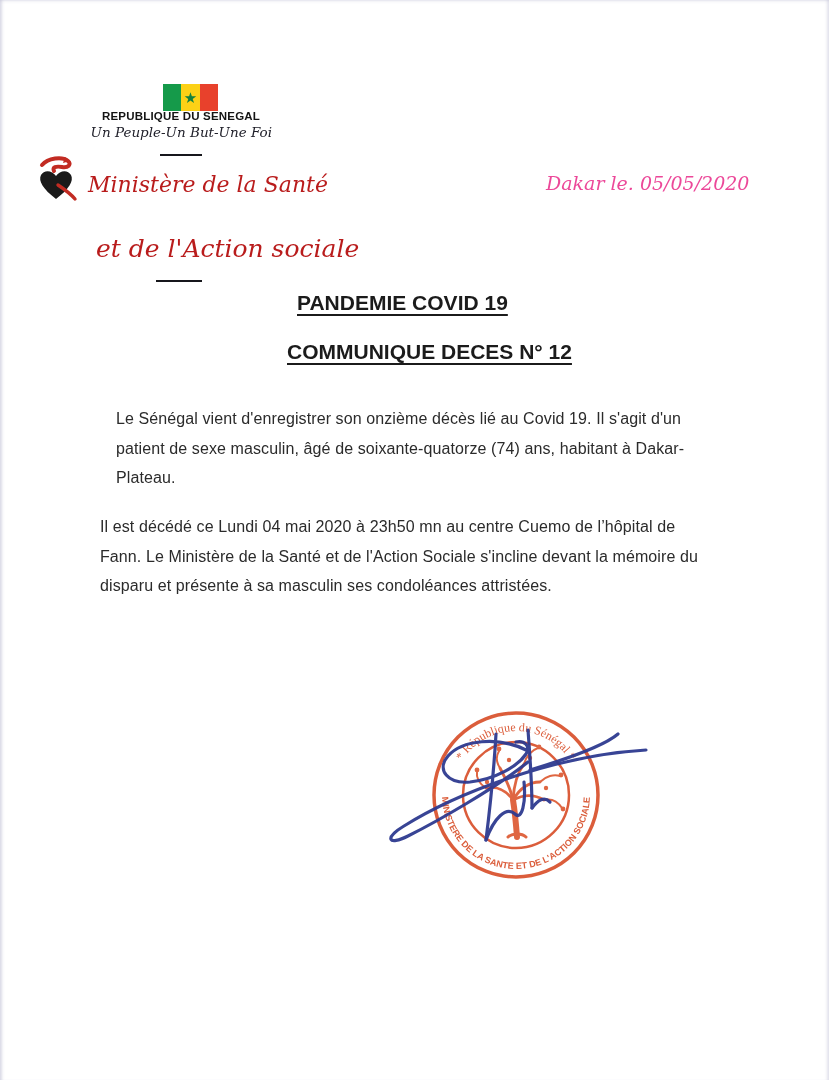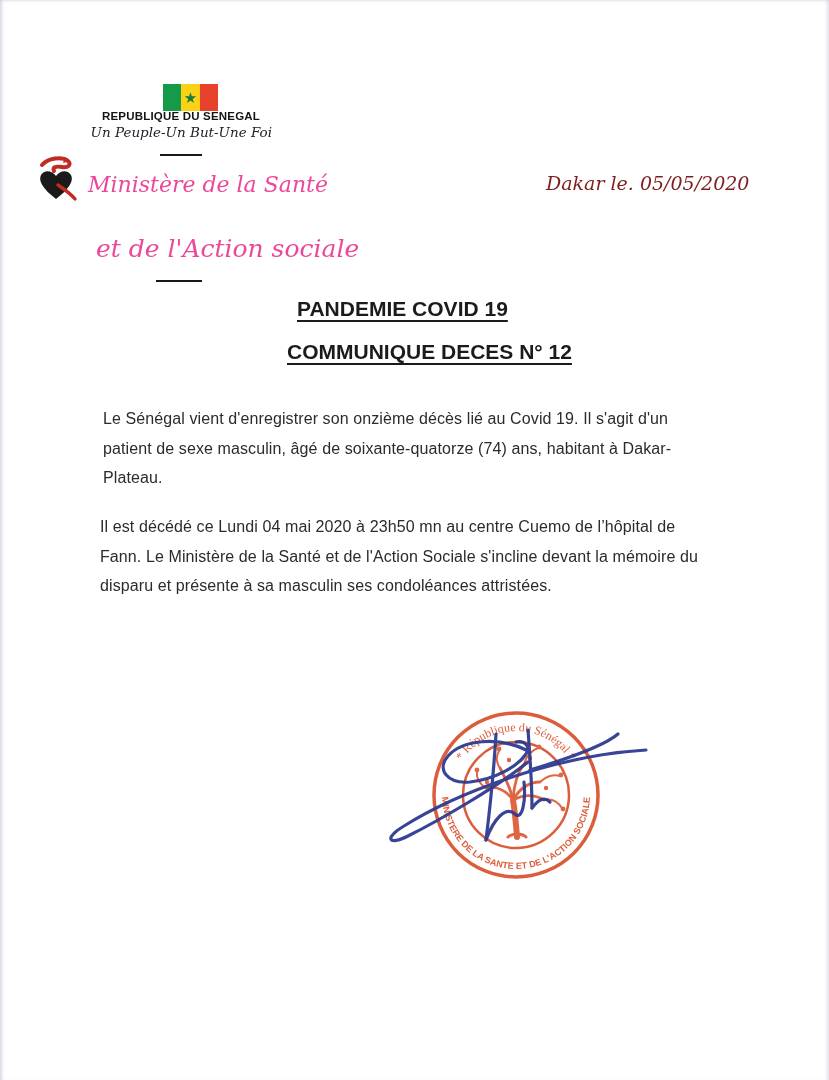--- a/index.html
+++ b/index.html
@@ -16,32 +16,32 @@
   .band.yellow{background:#fcd116;}
   .band.red{background:#e8412c;}
   .flag .star{position:absolute;left:50%;top:50%;transform:translate(-50%,-54%);color:#14813f;font-size:15px;line-height:1;}
   
   .republic{left:90px;top:110px;width:182px;text-align:center;font-size:11.5px;font-weight:bold;color:#141414;letter-spacing:.2px;}
   .motto{left:90px;top:124px;width:182px;text-align:right;font-family:"DejaVu Serif",serif;font-style:italic;font-size:13.5px;color:#20202a;}
   .rule{background:#17171c;height:2px;}
   .rule1{left:160px;top:154px;width:42px;}
   .rule2{left:156px;top:280px;width:46px;}
   .logo{left:32px;top:155px;width:48px;height:48px;}
-  .script{font-family:"DejaVu Serif",serif;font-style:italic;color:#ec4899;white-space:nowrap;}
+  .script{font-family:"DejaVu Serif",serif;font-style:italic;color:#b91c1c;white-space:nowrap;}
   .ministry1{left:88px;top:172px;font-size:22px;}
   .ministry2{left:96px;top:234px;font-size:25px;}
-  .dateline{left:546px;top:172px;font-size:19px;color:#7f1d1d;}
+  .dateline{left:546px;top:172px;font-size:19px;color:#ec4899;}
   
   .doc-title{font-size:21px;font-weight:bold;color:#1b1b1b;text-decoration:underline;text-decoration-thickness:2px;text-underline-offset:4px;white-space:nowrap;}
-  .title1{left:297px;top:297px;}
+  .title1{left:297px;top:291px;}
   .title2{left:287px;top:340px;}
   
   .para{line-height:29.6px;font-size:16px;letter-spacing:.1px;color:#2b2b2b;}
   .para div{white-space:nowrap;}
-  .p1{left:103px;top:404px;}
+  .p1{left:116px;top:404px;}
   .p2{left:100px;top:512px;}
   
   .seal{left:378px;top:690px;width:300px;height:200px;}
 </style>
 </head>
 <body>
 
 <div class="page">
 
   <div class="abs flag">

